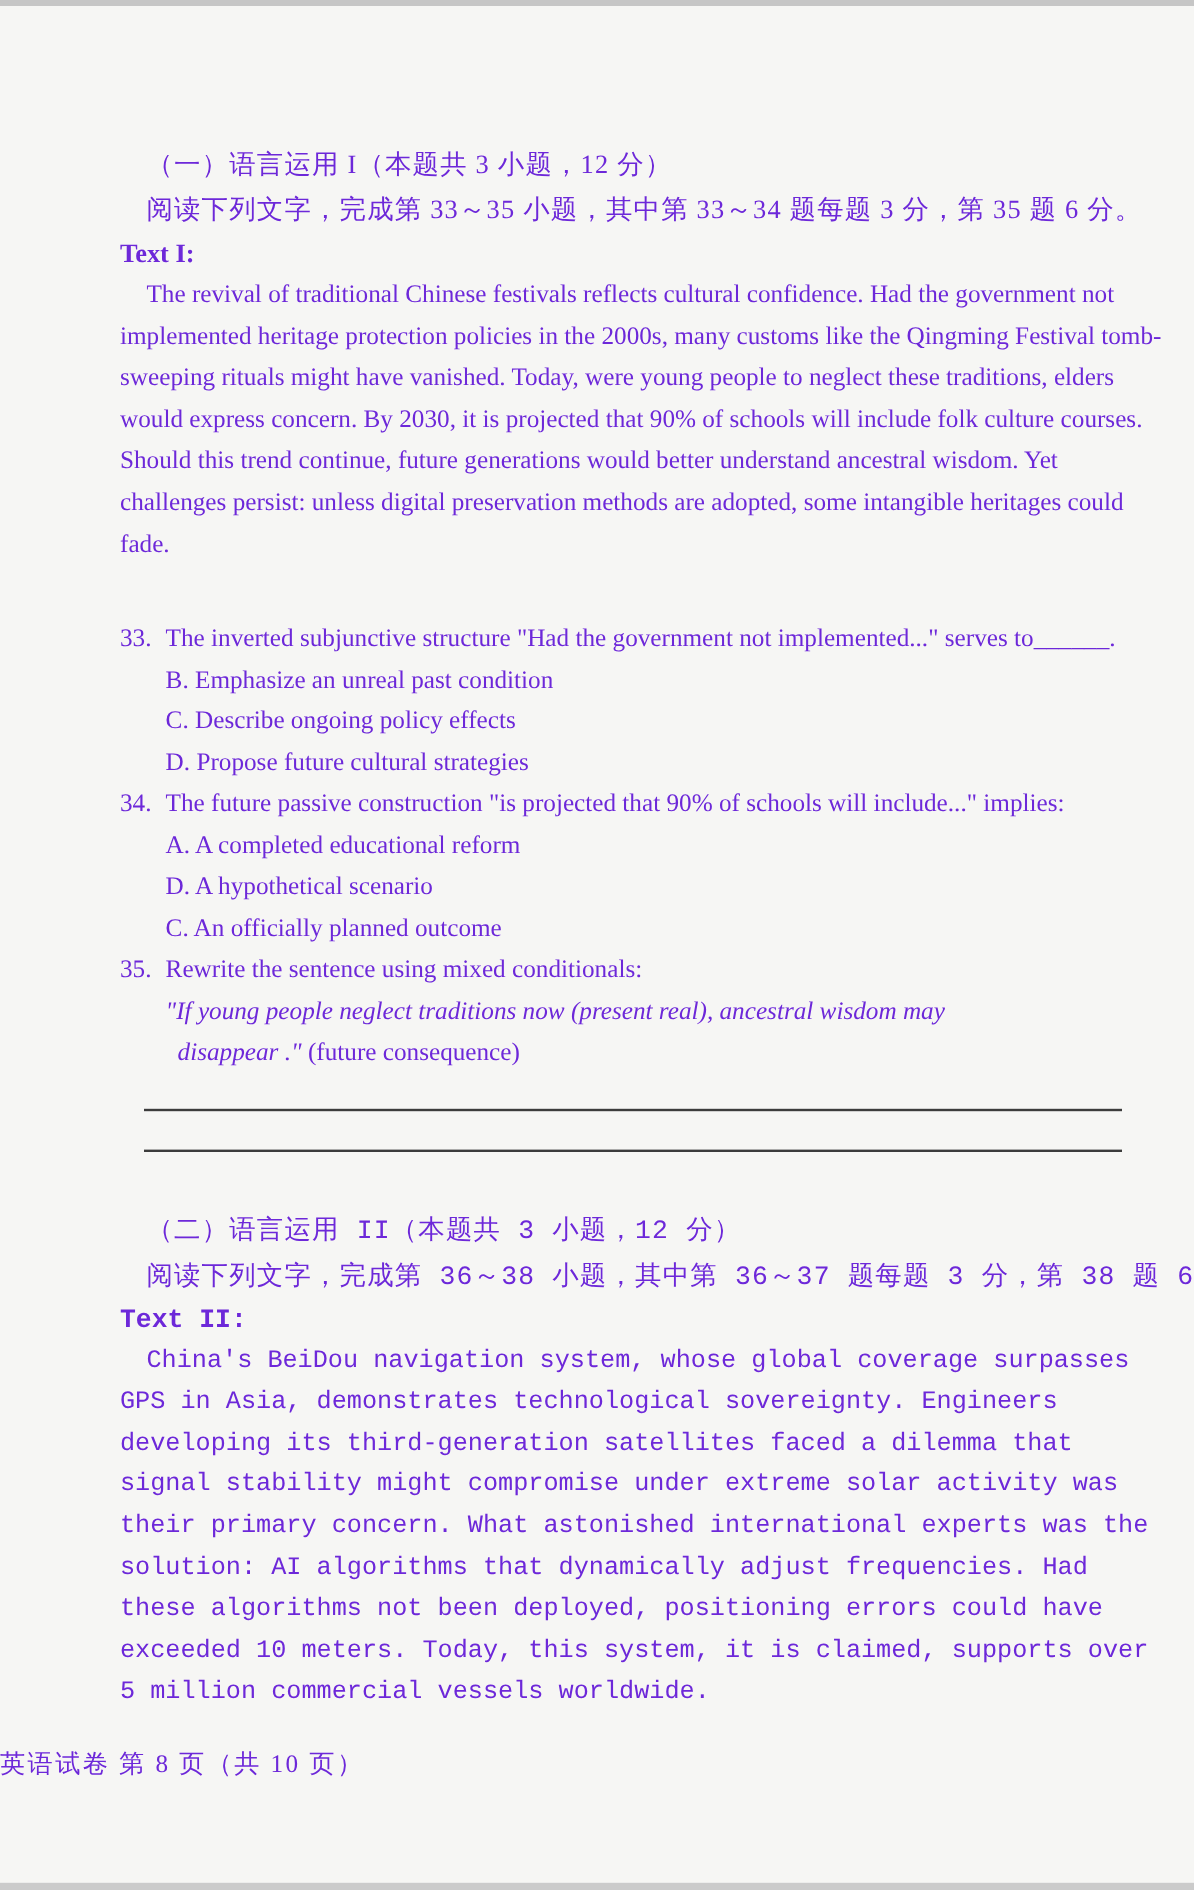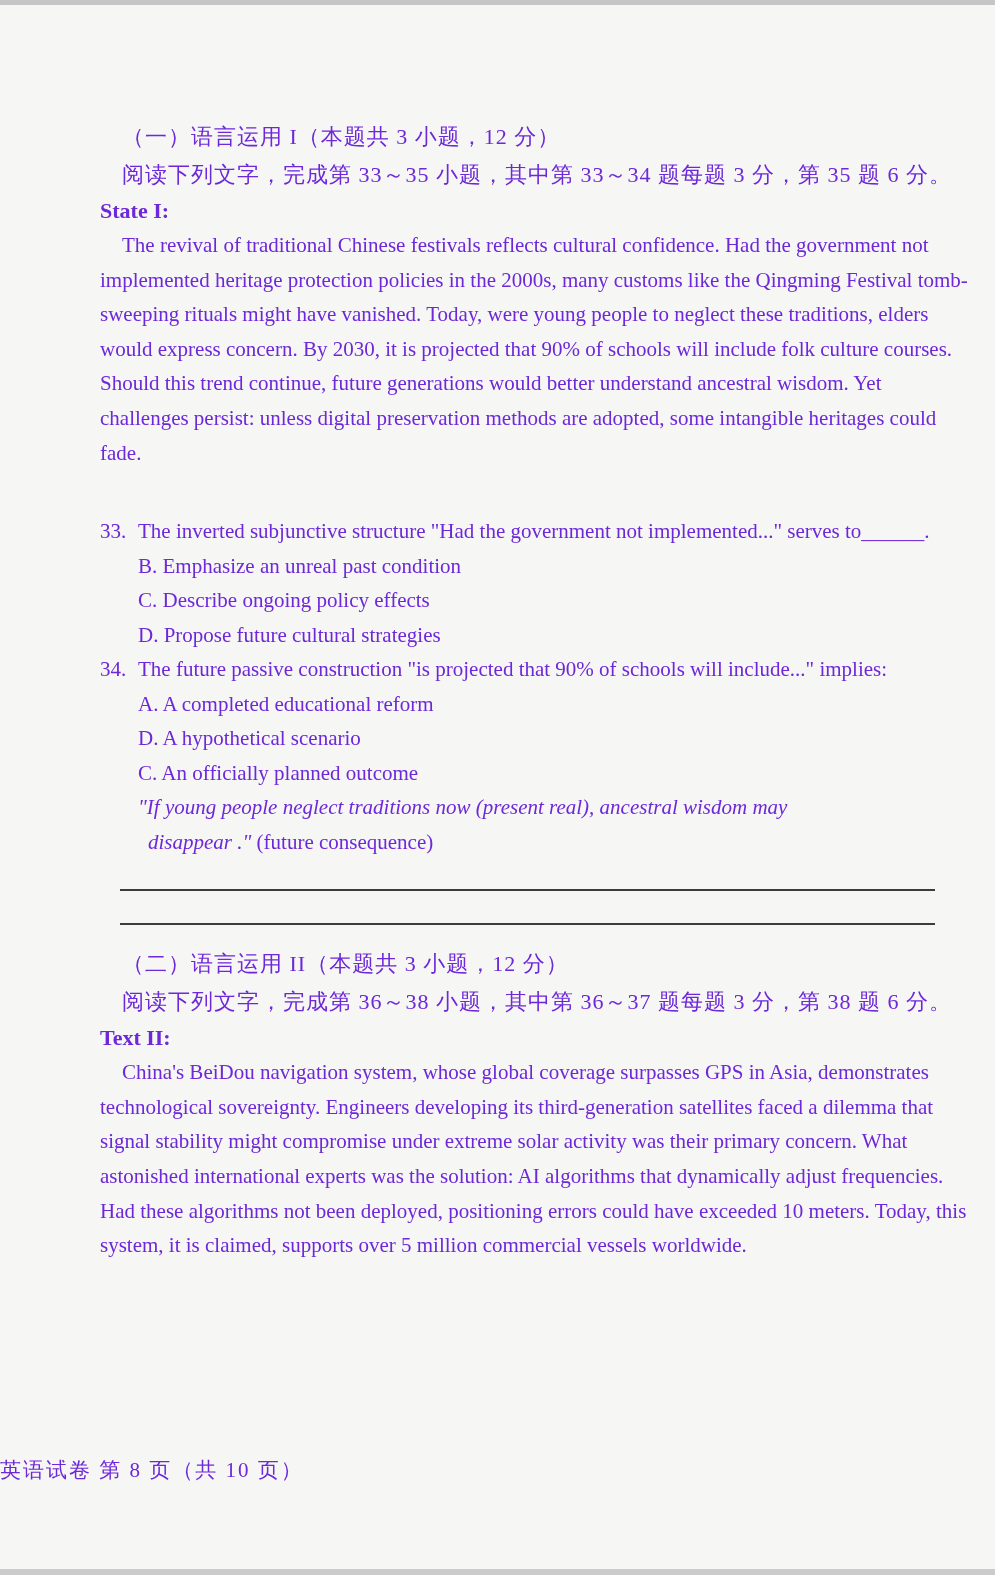--- a/index.html
+++ b/index.html
@@ -58,40 +58,40 @@
     font-size:21px;line-height:34.5px;
     margin-left:48px;
   }
   .quote-line2 .ital{font-style:italic;}
   .answer-line{
     height:2px;background:#3c3c3c;
     width:815px;margin-left:20px;border:none;
   }
   .answer-line.first{margin-top:30px;}
   .answer-line.second{margin-top:32px;}
-  .section2{margin-top:24px;}
+  .section2{margin-top:52px;font-family:Liberation Mono, monospace;}
   .footer{
     position:absolute;
     left:0;top:1456px;width:100%;
     text-align:left;
     font-size:21px;
     letter-spacing:2px;
   }
 </style>
 </head>
 <body>
 
 <div class="page">
   <div class="strip top"></div>
 
   <div class="content">
 
     <div class="cn-heading">（一）语言运用 I（本题共 3 小题，12 分）</div>
     <div class="cn-instruction">阅读下列文字，完成第 33～35 小题，其中第 33～34 题每题 3 分，第 35 题 6 分。</div>
-    <div class="text-label">State I:</div>
+    <div class="text-label">Text I:</div>
     <div class="passage">The revival of traditional Chinese festivals reflects cultural confidence. Had the government not implemented heritage protection policies in the 2000s, many customs like the Qingming Festival tomb-sweeping rituals might have vanished. Today, were young people to neglect these traditions, elders would express concern. By 2030, it is projected that 90% of schools will include folk culture courses. Should this trend continue, future generations would better understand ancestral wisdom. Yet challenges persist: unless digital preservation methods are adopted, some intangible heritages could fade.</div>
 
     <div class="questions">
 
       <div class="question">
         <div class="q-stem">
           <span class="q-num">33.</span>
           <span class="q-text">The inverted subjunctive structure "Had the government not implemented..." serves to______.</span>
         </div>
         <div class="q-options">
@@ -107,20 +107,24 @@
           <span class="q-text">The future passive construction "is projected that 90% of schools will include..." implies:</span>
         </div>
         <div class="q-options">
           <div class="q-option">A. A completed educational reform</div>
           <div class="q-option">D. A hypothetical scenario</div>
           <div class="q-option">C. An officially planned outcome</div>
         </div>
       </div>
 
       <div class="question">
+        <div class="q-stem">
+          <span class="q-num">35.</span>
+          <span class="q-text">Rewrite the sentence using mixed conditionals:</span>
+        </div>
         <div class="quote-line1">"If young people neglect traditions now (present real), ancestral wisdom may</div>
         <div class="quote-line2"><span class="ital">disappear ."</span><span> (future consequence)</span></div>
       </div>
 
       <div class="answer-line first"></div>
       <div class="answer-line second"></div>
     </div>
 
     <div class="section2">
       <div class="cn-heading">（二）语言运用 II（本题共 3 小题，12 分）</div>

